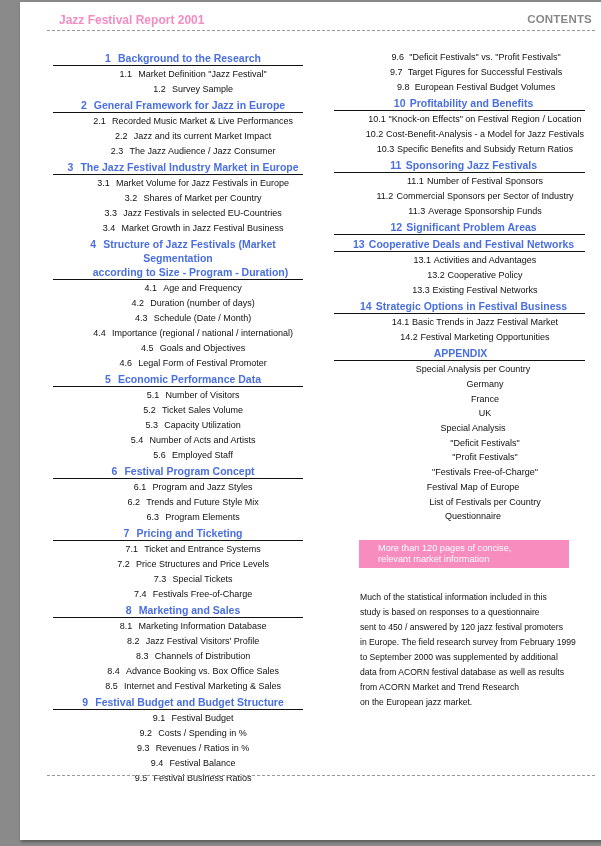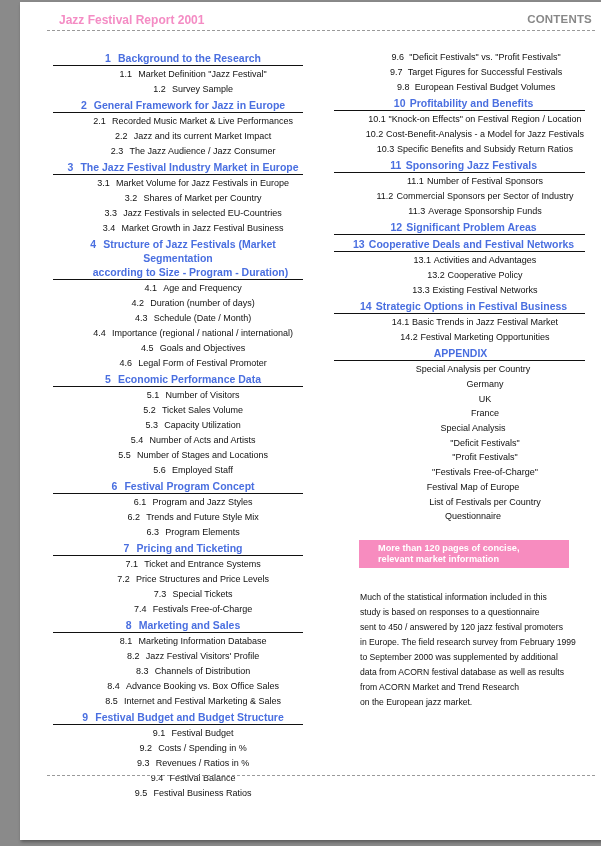--- a/index.html
+++ b/index.html
@@ -45,21 +45,21 @@
   }
   .sub .n { display: inline-block; width: 25px; }
   .col-right .sub { padding-left: 28px; }
   .col-right .sub .n { width: 23px; }
   .col-right .sec .num { width: 20px; padding-left: 4px; }
   .app-item { font-size: 9px; color: #111; line-height: 15px; padding-left: 27px; }
   .app-sub { font-size: 9px; color: #111; line-height: 14.6px; padding-left: 51px; }
   .promo {
     position: absolute; left: 339px; top: 538px; width: 210px; height: 28px;
     background: #f78cbf;
-    color: #ffffff; font-size: 9.2px; font-weight: bold; line-height: 11px;
+    color: #ffffff; font-size: 9.2px; font-weight: normal; line-height: 11px;
     box-sizing: border-box; padding: 3px 0 16px 19px;
   }
   .blurb {
     position: absolute; left: 340px; top: 588px; width: 250px;
     font-size: 8.6px; color: #111; line-height: 15px;
   }
   .blurb div { white-space: nowrap; }
 </style>
 </head>
 <body>
@@ -87,21 +87,20 @@
       <div class="sub"><span class="n">4.2</span><span>Duration (number of days)</span></div>
       <div class="sub"><span class="n">4.3</span><span>Schedule (Date / Month)</span></div>
       <div class="sub"><span class="n">4.4</span><span>Importance (regional / national / international)</span></div>
       <div class="sub"><span class="n">4.5</span><span>Goals and Objectives</span></div>
       <div class="sub"><span class="n">4.6</span><span>Legal Form of Festival Promoter</span></div>
       <div class="sec"><span class="num">5</span><span class="wrap-first">Economic Performance Data</span></div>
       <div class="sub"><span class="n">5.1</span><span>Number of Visitors</span></div>
       <div class="sub"><span class="n">5.2</span><span>Ticket Sales Volume</span></div>
       <div class="sub"><span class="n">5.3</span><span>Capacity Utilization</span></div>
       <div class="sub"><span class="n">5.4</span><span>Number of Acts and Artists</span></div>
-      <div class="sub"><span class="n">5.5</span><span>Number of Stages and Locations</span></div>
       <div class="sub"><span class="n">5.6</span><span>Employed Staff</span></div>
       <div class="sec"><span class="num">6</span><span class="wrap-first">Festival Program Concept</span></div>
       <div class="sub"><span class="n">6.1</span><span>Program and Jazz Styles</span></div>
       <div class="sub"><span class="n">6.2</span><span>Trends and Future Style Mix</span></div>
       <div class="sub"><span class="n">6.3</span><span>Program Elements</span></div>
       <div class="sec"><span class="num">7</span><span class="wrap-first">Pricing and Ticketing</span></div>
       <div class="sub"><span class="n">7.1</span><span>Ticket and Entrance Systems</span></div>
       <div class="sub"><span class="n">7.2</span><span>Price Structures and Price Levels</span></div>
       <div class="sub"><span class="n">7.3</span><span>Special Tickets</span></div>
       <div class="sub"><span class="n">7.4</span><span>Festivals Free-of-Charge</span></div>
@@ -134,22 +133,22 @@
       <div class="sec"><span class="num">13</span><span class="wrap-first">Cooperative Deals and Festival Networks</span></div>
       <div class="sub"><span class="n">13.1</span><span>Activities and Advantages</span></div>
       <div class="sub"><span class="n">13.2</span><span>Cooperative Policy</span></div>
       <div class="sub"><span class="n">13.3</span><span>Existing Festival Networks</span></div>
       <div class="sec"><span class="num">14</span><span class="wrap-first">Strategic Options in Festival Business</span></div>
       <div class="sub"><span class="n">14.1</span><span>Basic Trends in Jazz Festival Market</span></div>
       <div class="sub"><span class="n">14.2</span><span>Festival Marketing Opportunities</span></div>
       <div class="sec" style="padding-left: 2px;"><span>APPENDIX</span></div>
       <div class="app-item">Special Analysis per Country</div>
       <div class="app-sub">Germany</div>
+      <div class="app-sub">France</div>
       <div class="app-sub">UK</div>
-      <div class="app-sub">France</div>
       <div class="app-item">Special Analysis</div>
       <div class="app-sub">"Deficit Festivals"</div>
       <div class="app-sub">"Profit Festivals"</div>
       <div class="app-sub">"Festivals Free-of-Charge"</div>
       <div class="app-item">Festival Map of Europe</div>
       <div class="app-sub">List of Festivals per Country</div>
       <div class="app-item">Questionnaire</div>
     </div>
 
   <div class="promo">

